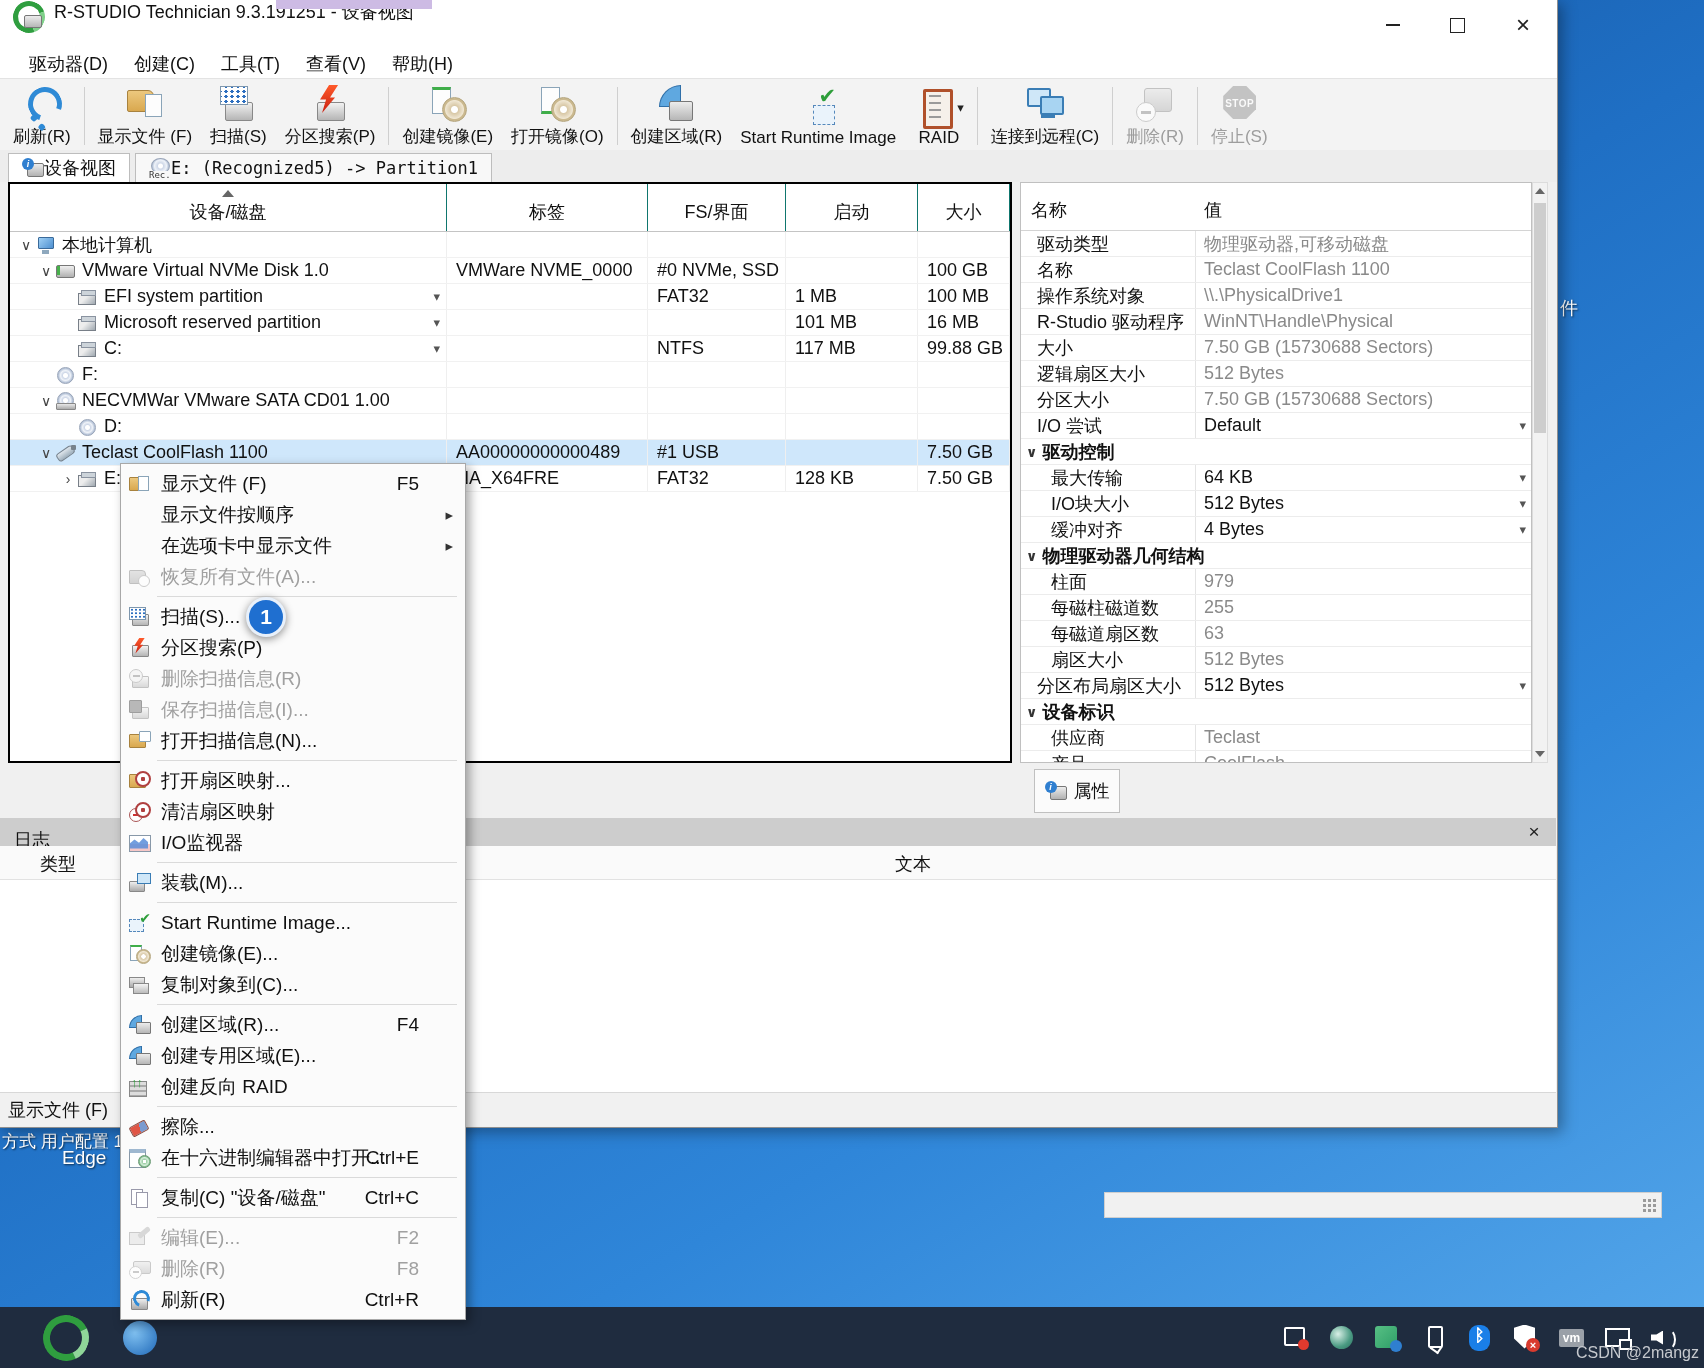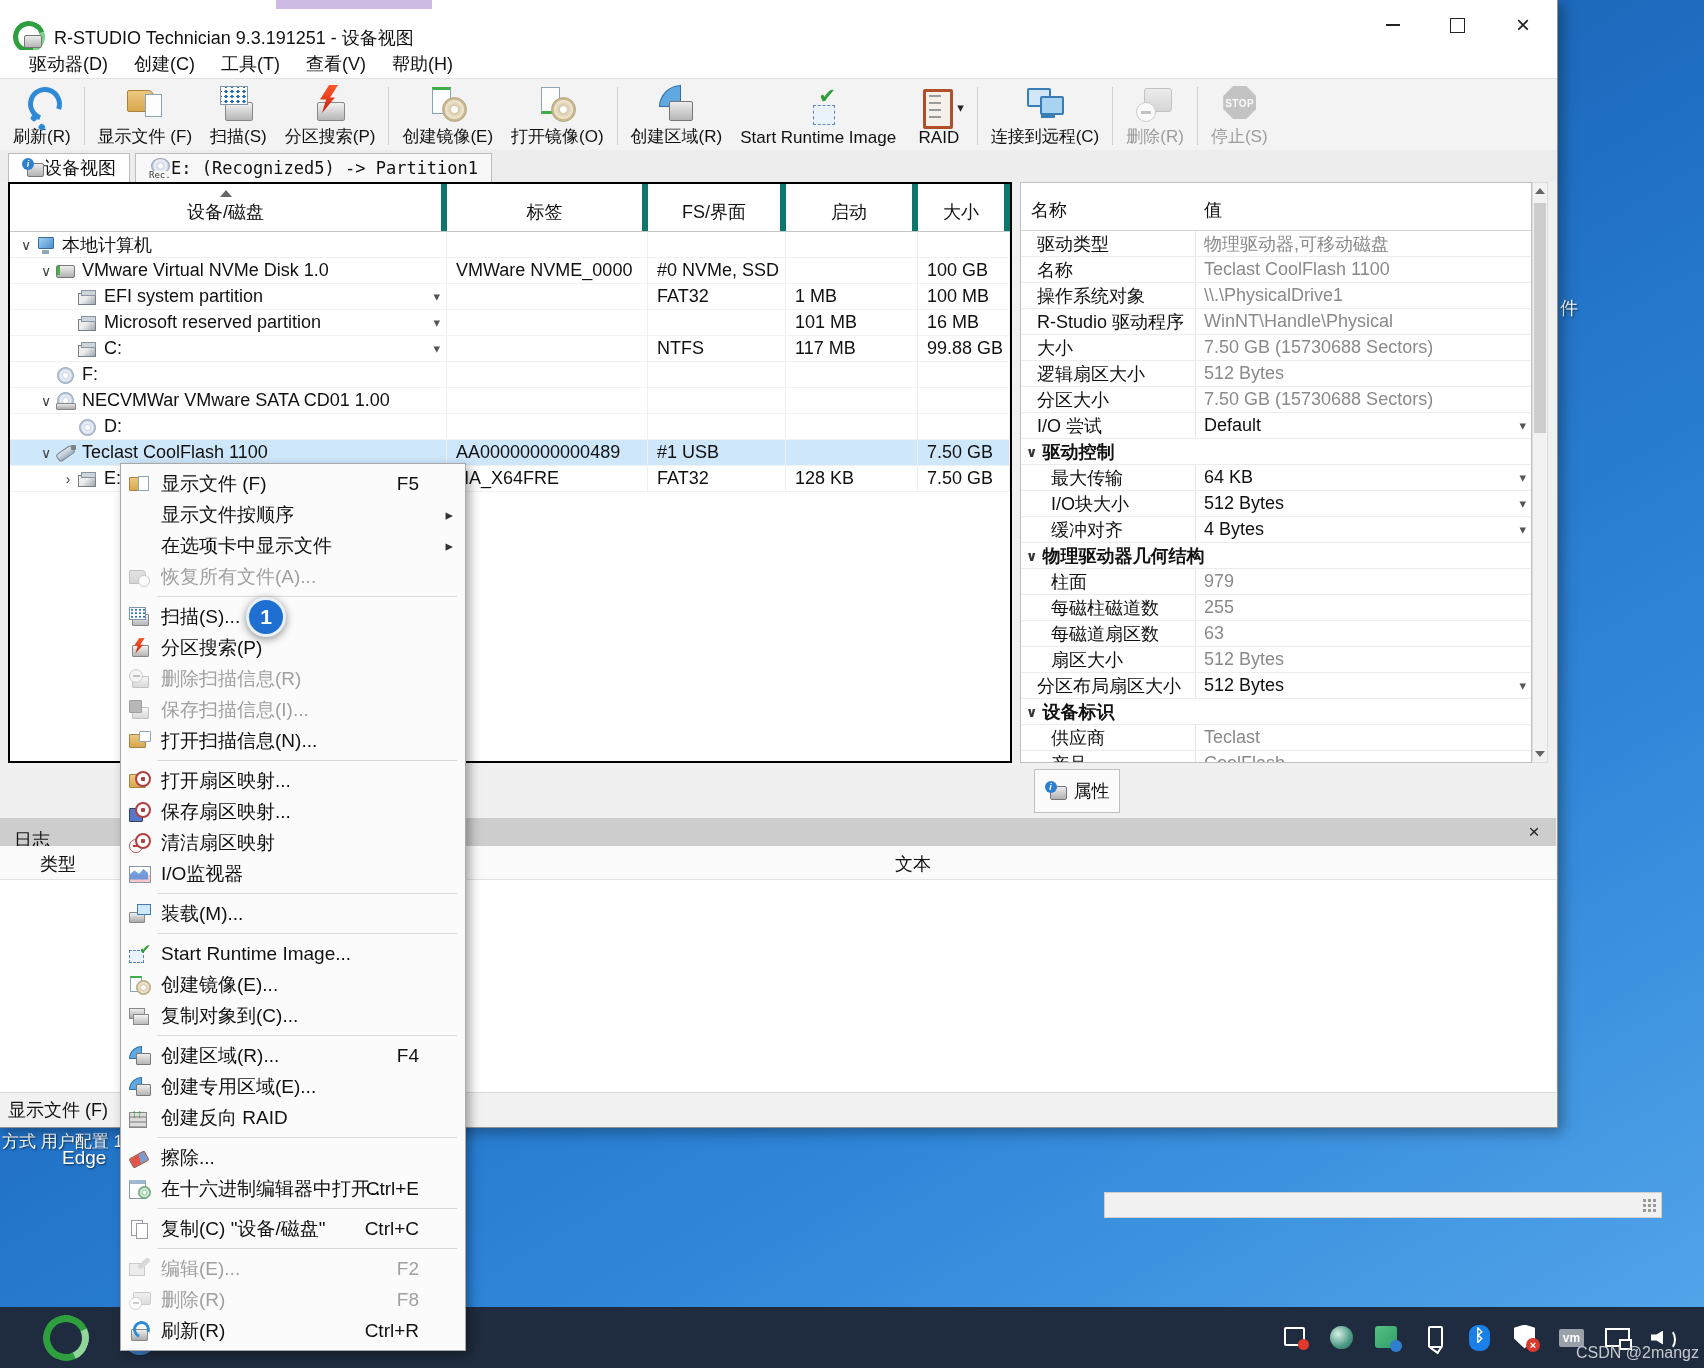--- a/index.html
+++ b/index.html
@@ -15,21 +15,21 @@
   .dl-1{left:2px;top:1130px;font-size:17px}
   .dl-2{left:62px;top:1147px;font-size:19px}
   .dl-3{left:1560px;top:296px;font-size:18px}
   .bg-window-edge{position:absolute;left:1104px;top:1192px;width:558px;height:26px;background:#f1f1f1;border:1px solid #cfcfcf;z-index:5}
   .bg-window-edge::after{content:"";position:absolute;right:4px;bottom:4px;width:15px;height:15px;
      background-image:radial-gradient(#9a9a9a 1.5px,transparent 1.7px);background-size:5px 5px}
 
   
   #win{position:absolute;left:0;top:0;width:1558px;height:1128px;background:#f0f0f0;z-index:10;
        border-right:1px solid #8f8f8f;border-bottom:1px solid #8f8f8f;box-shadow:4px 4px 14px rgba(0,0,0,.35)}
-  .titlebar{position:absolute;left:0;top:0;width:100%;height:50px;background:#fff;display:flex;align-items:flex-end}
+  .titlebar{position:absolute;left:0;top:0;width:100%;height:50px;background:#fff;display:flex;align-items:flex-start}
   .app-logo{position:relative;width:30px;height:30px;margin-left:12px;flex:none}
   .app-logo::before{content:"";position:absolute;left:1px;top:1px;width:22px;height:22px;border-radius:50%;
      border:5px solid #2f9e3f;border-right-color:#7fd08a;transform:rotate(25deg)}
   .app-logo::after{content:"";position:absolute;right:0;bottom:2px;width:16px;height:11px;background:linear-gradient(#ececec,#b6b6b6);border:1px solid #777;border-radius:2px}
   .title{margin-left:12px;font-size:18px}
   .wc{position:absolute;top:10px;width:34px;height:30px;display:flex;align-items:center;justify-content:center}
   .wc-min{left:1376px}.wc-max{left:1440px}.wc-close{left:1506px;font-size:24px;line-height:1;color:#222}
   .wc-min::before{content:"";width:14px;height:2px;background:#222}
   .wc-max::before{content:"";width:13px;height:13px;border:1.5px solid #222}
 
@@ -81,21 +81,21 @@
   .tab.mono .tab-lbl{font-family:"DejaVu Sans Mono","Liberation Mono",monospace;font-size:17px}
   .tabico{position:relative;width:22px;height:20px;flex:none}
   .tico-dev::before{content:"";position:absolute;right:0;bottom:1px;width:15px;height:12px;background:linear-gradient(#ececec,#b2b2b2);border:1px solid #777;border-radius:2px}
   .tico-dev::after{content:"i";position:absolute;left:0;top:0;width:12px;height:12px;background:#2f7fd0;color:#fff;border-radius:50%;font-size:9px;font-weight:bold;text-align:center;line-height:12px;font-style:italic}
   .tico-rec::before{content:"";position:absolute;left:2px;top:0;width:17px;height:14px;border-radius:50%;background:radial-gradient(circle,#fff 2px,#cfd8e8 3px,#eef2f8 6px,#b9c6da 8px);border:1px solid #98a4b8}
   .rec-badge{position:absolute;left:0;bottom:-2px;font-size:9px;color:#333;background:#f8f8f8;line-height:1}
 
   
   #devtable{position:absolute;left:8px;top:182px;width:1004px;height:581px;background:#fff;border:2px solid #000;overflow:hidden}
   .thead{height:48px;display:flex;border-bottom:1px solid #c4c4c4}
-  .th{position:relative;display:flex;align-items:flex-end;justify-content:center;padding-bottom:7px;border-right:6px solid #0f766e;font-size:18px}
+  .th{position:relative;display:flex;align-items:flex-end;justify-content:center;padding-bottom:7px;border-right:1px solid #0f766e;font-size:18px}
   .sortcaret{position:absolute;top:6px;left:50%;margin-left:-6px;width:0;height:0;border:6px solid transparent;border-bottom:7px solid #666;border-top:none}
   .c-dev{width:437px}.c-label{width:201px}.c-fs{width:138px}.c-start{width:132px}.c-size{width:92px}
   .trow{display:flex;height:26px;border-bottom:1px solid #f1f1f1}
   .trow.sel{background:#cfe7fb}
   .td{display:flex;align-items:center;border-right:1px solid #efefef;overflow:hidden;white-space:nowrap}
   .td.c-label,.td.c-fs,.td.c-start,.td.c-size{padding-left:9px}
   .exp{width:20px;flex:none;color:#444;font-size:14px;text-align:center}
   .trico{position:relative;width:20px;height:18px;flex:none;margin-right:6px}
   .tname{white-space:nowrap}
   .row-dd{margin-left:auto;margin-right:6px;color:#555;font-size:13px}
@@ -636,24 +636,20 @@
       <div class="cm-item">
         <span class="mico mi-open-scan-info"></span>
         <span class="cm-lbl">打开扫描信息(N)...</span>
       </div>
       <div class="cm-sep"></div>
       <div class="cm-item">
         <span class="mico mi-open-sector-map"></span>
         <span class="cm-lbl">打开扇区映射...</span>
       </div>
       <div class="cm-item">
-        <span class="mico mi-save-sector-map"></span>
-        <span class="cm-lbl">保存扇区映射...</span>
-      </div>
-      <div class="cm-item">
         <span class="mico mi-clear-sector-map"></span>
         <span class="cm-lbl">清洁扇区映射</span>
       </div>
       <div class="cm-item">
         <span class="mico mi-io-monitor"></span>
         <span class="cm-lbl">I/O监视器</span>
       </div>
       <div class="cm-sep"></div>
       <div class="cm-item">
         <span class="mico mi-mount"></span>

